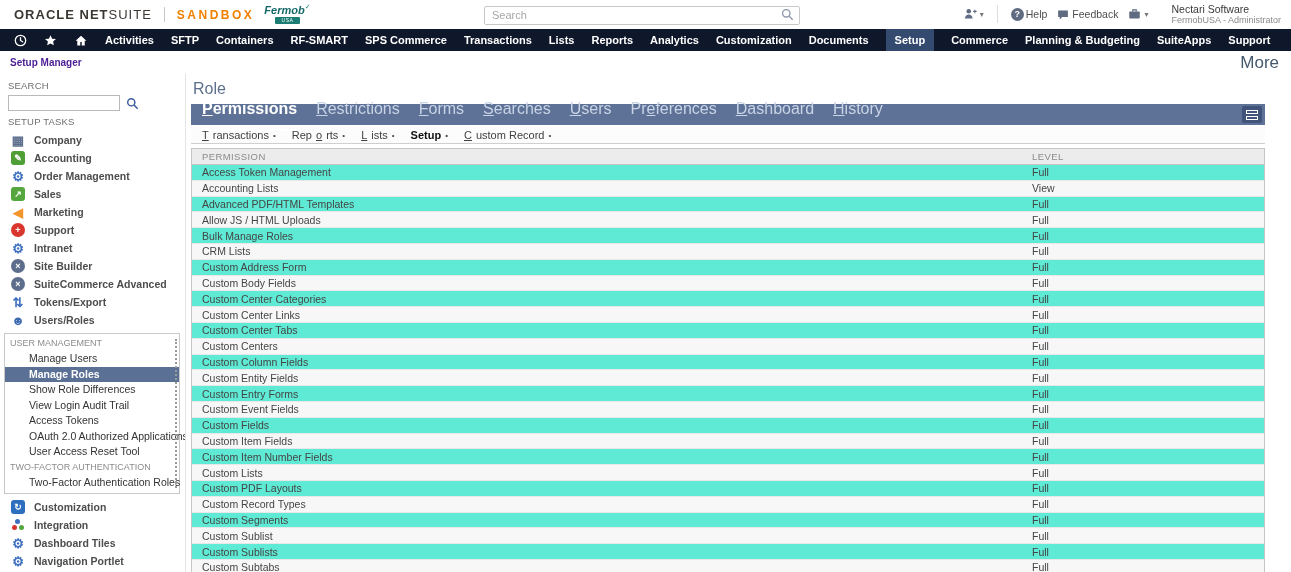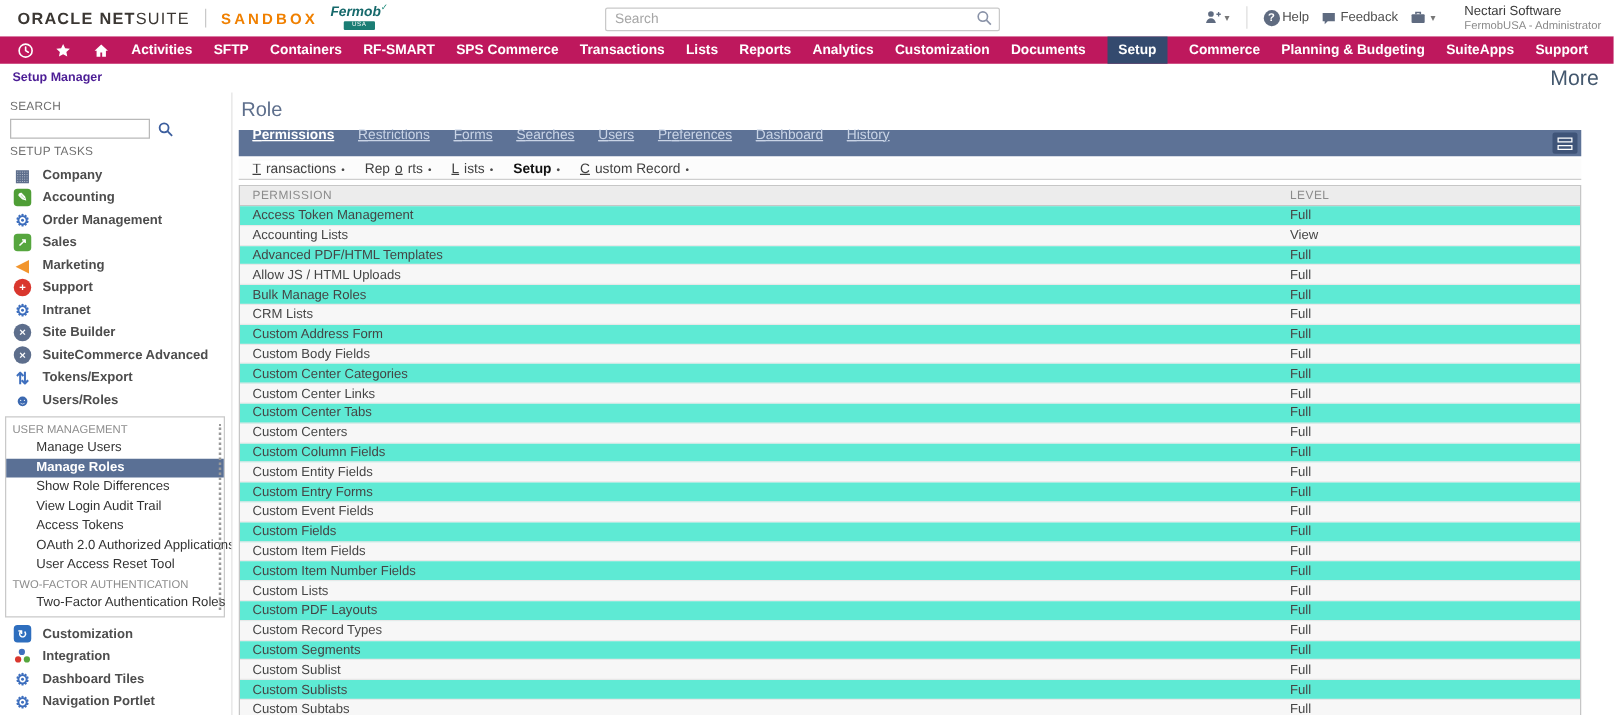--- a/index.html
+++ b/index.html
@@ -25,21 +25,21 @@
   .hright{margin-left:auto;display:flex;align-items:center;gap:9px;font-size:10.5px;color:#4e4e4e;}
   .hicon{display:flex;align-items:center;gap:2px;cursor:pointer;}
   .caret{font-size:8px;color:#777;}
   .hsep{width:1px;height:18px;background:#dedede;margin:0 4px;}
   .help-circle{width:13px;height:13px;border-radius:50%;background:#5f6b80;color:#fff;font-size:9px;font-weight:700;display:flex;align-items:center;justify-content:center;}
   .user-block{line-height:1.2;margin-left:14px;}
   .user-name{color:#3a3a3a;font-size:10.5px;}
   .user-role{color:#8a8a8a;font-size:9px;}
 
   
-  .navbar{height:22px;background:#be185d;display:flex;align-items:center;gap:17px;padding:0 16px 0 14px;white-space:nowrap;}
+  .navbar{height:22px;background:#0f172a;display:flex;align-items:center;gap:17px;padding:0 16px 0 14px;white-space:nowrap;}
   .nav-icon{display:flex;align-items:center;cursor:pointer;}
   .nav-item{color:#fff;font-size:11px;font-weight:700;height:22px;line-height:22px;cursor:pointer;}
   .nav-item.active{background:#344a6e;padding:0 9px;}
 
   
   .pagehead{height:23px;display:flex;align-items:center;padding:0 12px 0 10px;}
   .pagehead h1{font-size:10px;color:#4c1d95;margin:0;font-weight:700;}
   .more{margin-left:auto;font-size:17px;color:#44586e;cursor:pointer;}
 
   
@@ -61,21 +61,21 @@
   .um-box{border:1px solid #c9c9c9;margin:4px 5px 4px -4px;padding:2px 0 3px 0;position:relative;background:#fff;}
   .um-box::after{content:"";position:absolute;right:2px;top:5px;bottom:5px;width:0;border-right:2px dotted #9a9a9a;}
   .um-label{font-size:9px;color:#8c8c8c;padding:2px 0 3px 5px;}
   .um-item{height:15.5px;line-height:15.5px;font-size:10.5px;color:#333;padding-left:24px;cursor:pointer;white-space:nowrap;}
   .um-item.selected{background:#5a7095;color:#fff;font-weight:700;}
 
   
   .main{flex:1;padding:0 26px 0 5px;overflow:hidden;}
   .main h2{font-size:16px;color:#5e6f8c;font-weight:400;margin:6px 0 6px 2px;}
   .tabstrip{height:21px;background:#5d7296;display:flex;align-items:center;padding:0 3px 0 11px;}
-  .tab{color:#c9d4e6;font-size:11px;margin-right:19px;height:34px;line-height:21px;position:relative;cursor:pointer;white-space:nowrap;text-decoration:underline;}
+  .tab{color:#c9d4e6;font-size:16px;margin-right:19px;height:34px;line-height:21px;position:relative;cursor:pointer;white-space:nowrap;}
   .tab.active{color:#fff;font-weight:700;}
   .tab.active::after{content:"";position:absolute;left:0;right:0;bottom:1px;height:2px;background:#fff;}
   .ukey{text-decoration:underline;}
   .view-toggle{margin-left:auto;width:20px;height:17px;background:#3f5478;border-radius:2px;display:flex;flex-direction:column;align-items:center;justify-content:center;gap:2px;cursor:pointer;}
   .view-toggle i{width:12px;height:4px;border:1px solid #fff;display:block;}
   .subtabs{height:17px;display:flex;align-items:center;gap:16px;padding-left:11px;border-bottom:1px solid #cfcfcf;background:#fcfcfc;font-size:11px;color:#3f3f3f;margin:2px 0 4px 0;}
   .subtab{cursor:pointer;display:flex;align-items:center;gap:4px;white-space:nowrap;}
   .subtab .bullet{font-size:8px;color:#4a4a4a;}
   .subtab.active{font-weight:700;color:#111;}
 

